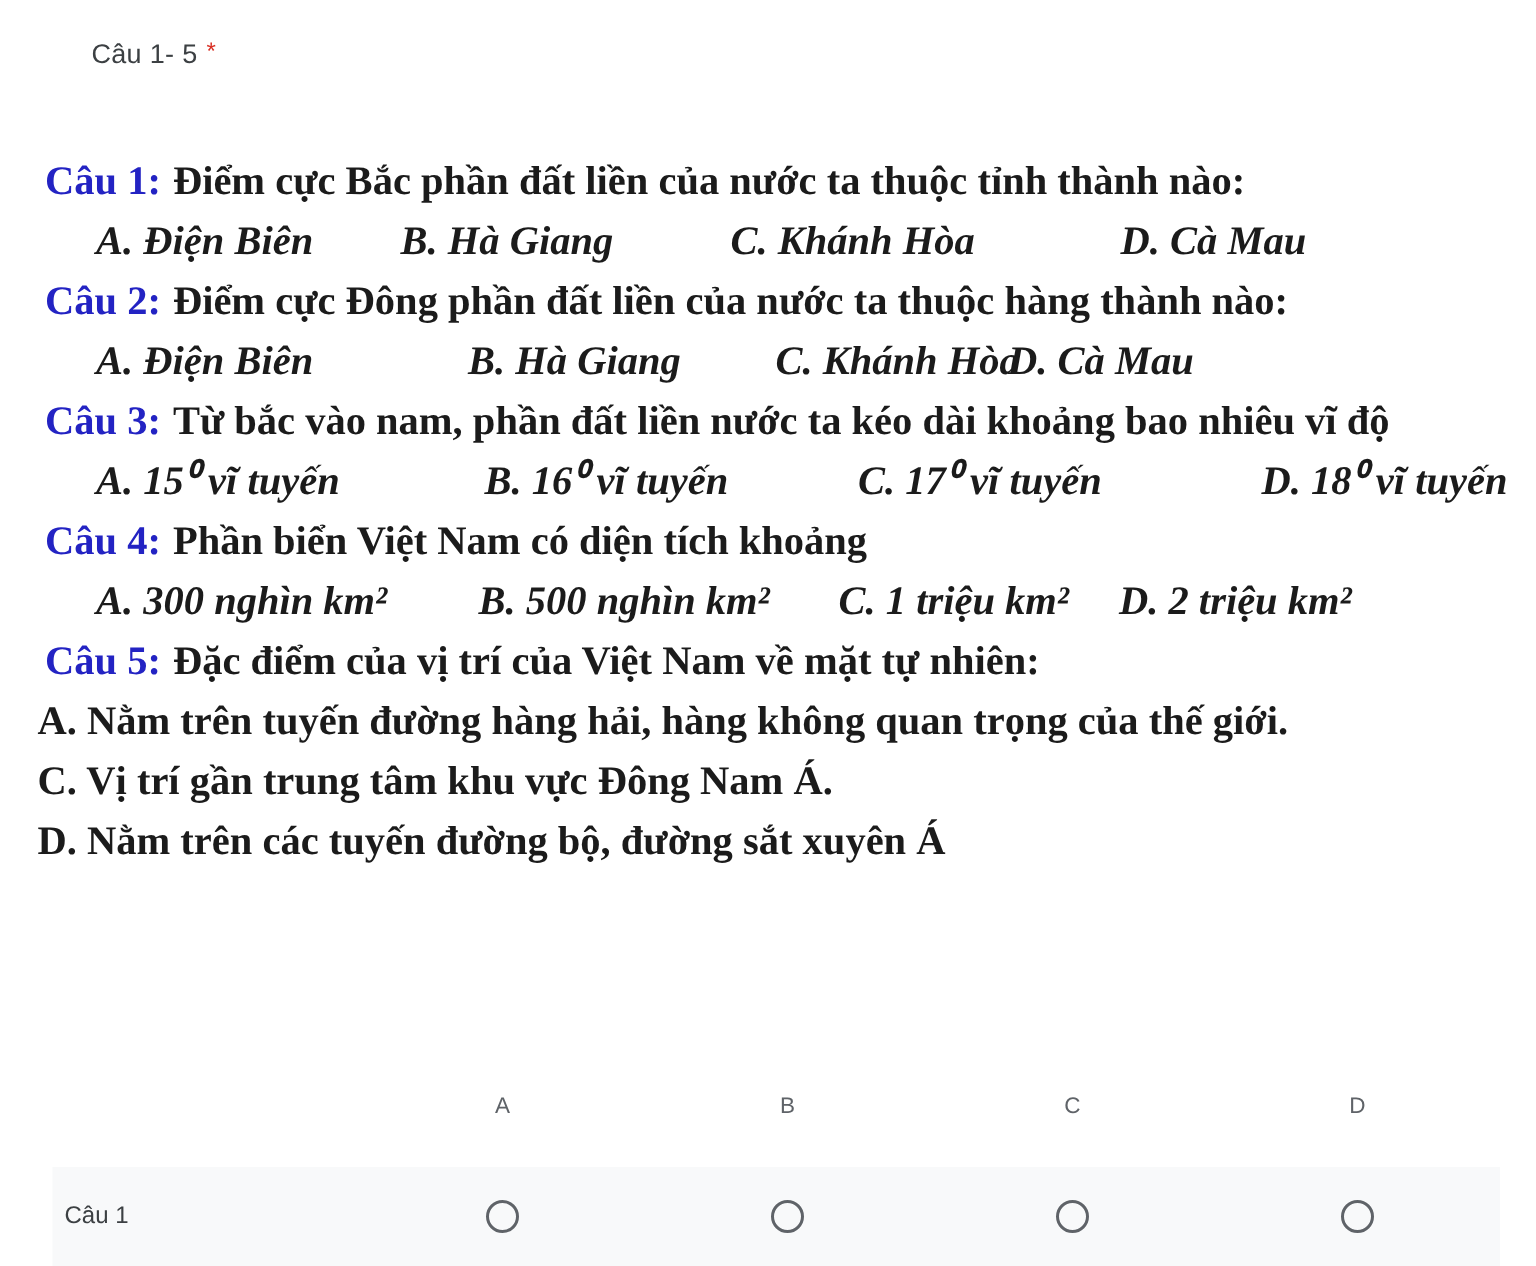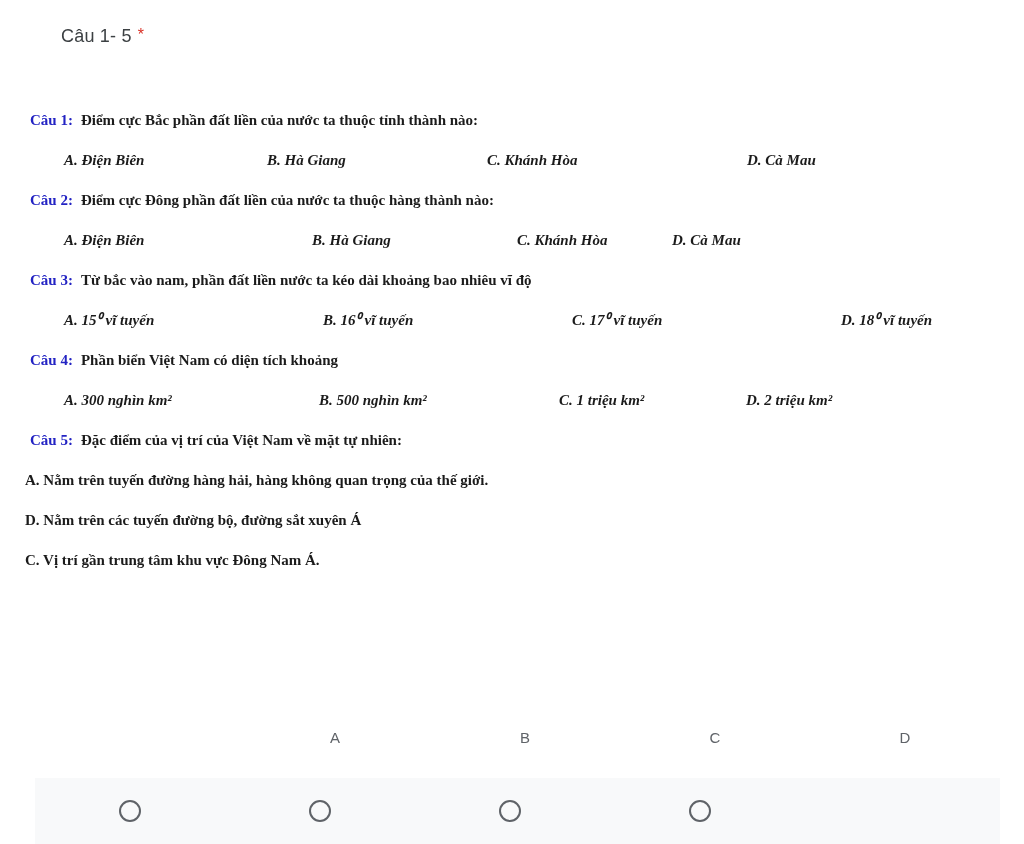--- a/index.html
+++ b/index.html
@@ -34,21 +34,21 @@
   }
 
   
   .quiz-image {
     position: absolute;
     top: 100px;
     left: 0;
     width: 1010px;
     font-family: "Liberation Serif", serif;
     font-weight: 700;
-    font-size: 15px;
+    font-size: 27px;
     color: #1b1b1b;
   }
   .q-line {
     line-height: 40px;
     padding-left: 30px;
     white-space: nowrap;
   }
   .q-label {
     color: #2323c3;
     margin-right: 8px;
@@ -168,34 +168,35 @@
       <span>A. 300 nghìn km²</span>
       <span>B. 500 nghìn km²</span>
       <span>C. 1 triệu km²</span>
       <span>D. 2 triệu km²</span>
     </div>
 
     <div class="q-line">
       <span class="q-label">Câu 5:</span><span>Đặc điểm của vị trí của Việt Nam về mặt tự nhiên:</span>
     </div>
     <div class="q5-opt">A. Nằm trên tuyến đường hàng hải, hàng không quan trọng của thế giới.</div>
+    <div class="q5-opt">C. Vị trí gần trung tâm khu vực Đông Nam Á.</div>
     <div class="q5-opt">D. Nằm trên các tuyến đường bộ, đường sắt xuyên Á</div>
-    <div class="q5-opt">C. Vị trí gần trung tâm khu vực Đông Nam Á.</div>
 
   </div>
 
   <div class="grid-header">
     <div class="row-label-col"></div>
     <div class="grid-col">A</div>
     <div class="grid-col">B</div>
     <div class="grid-col">C</div>
     <div class="grid-col">D</div>
   </div>
 
   <div class="grid-row">
+    <div class="row-label-col">Câu 1</div>
     <div class="grid-col">
       <span class="radio"></span>
     </div>
     <div class="grid-col">
       <span class="radio"></span>
     </div>
     <div class="grid-col">
       <span class="radio"></span>
     </div>
     <div class="grid-col">

